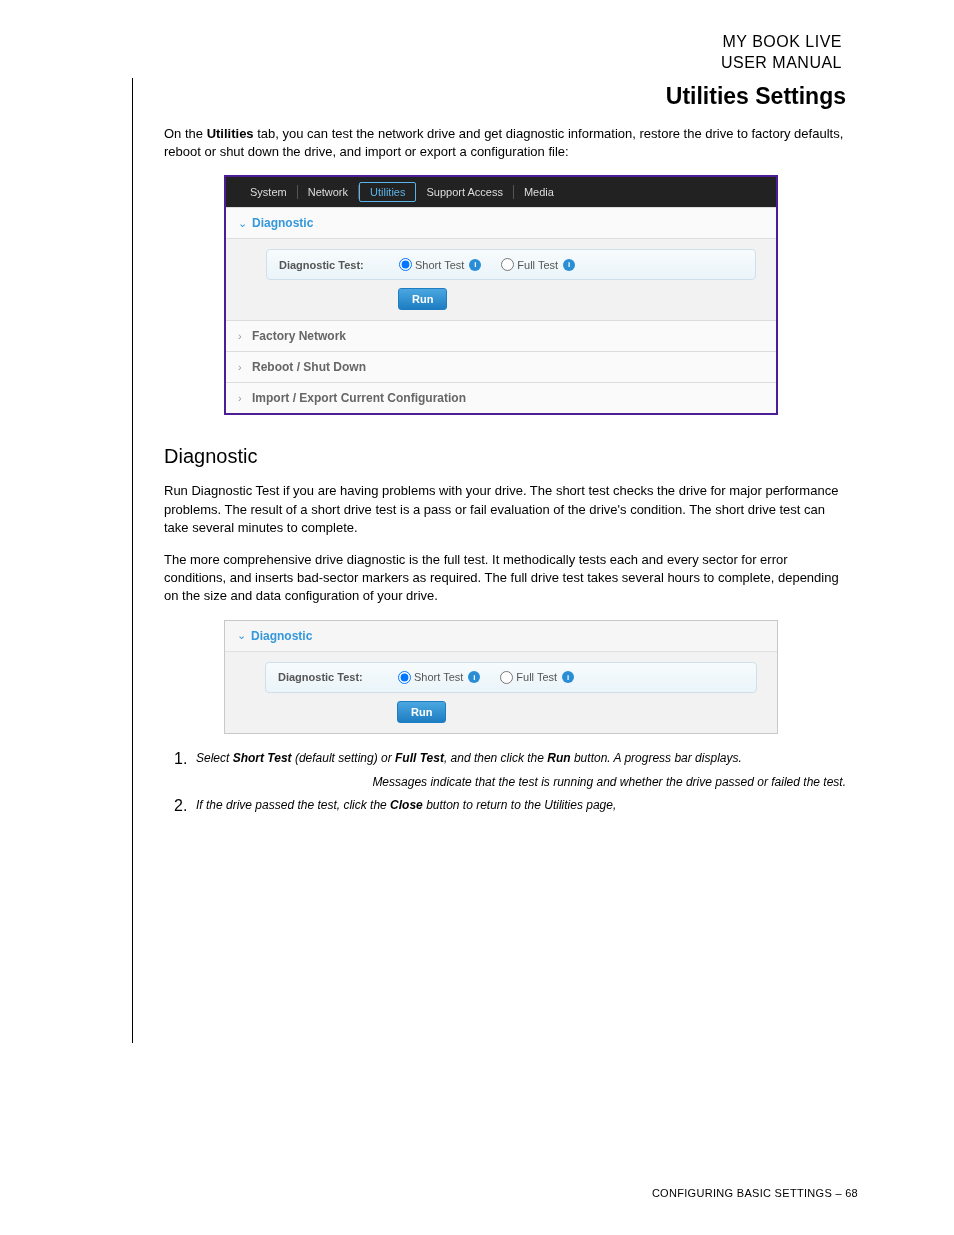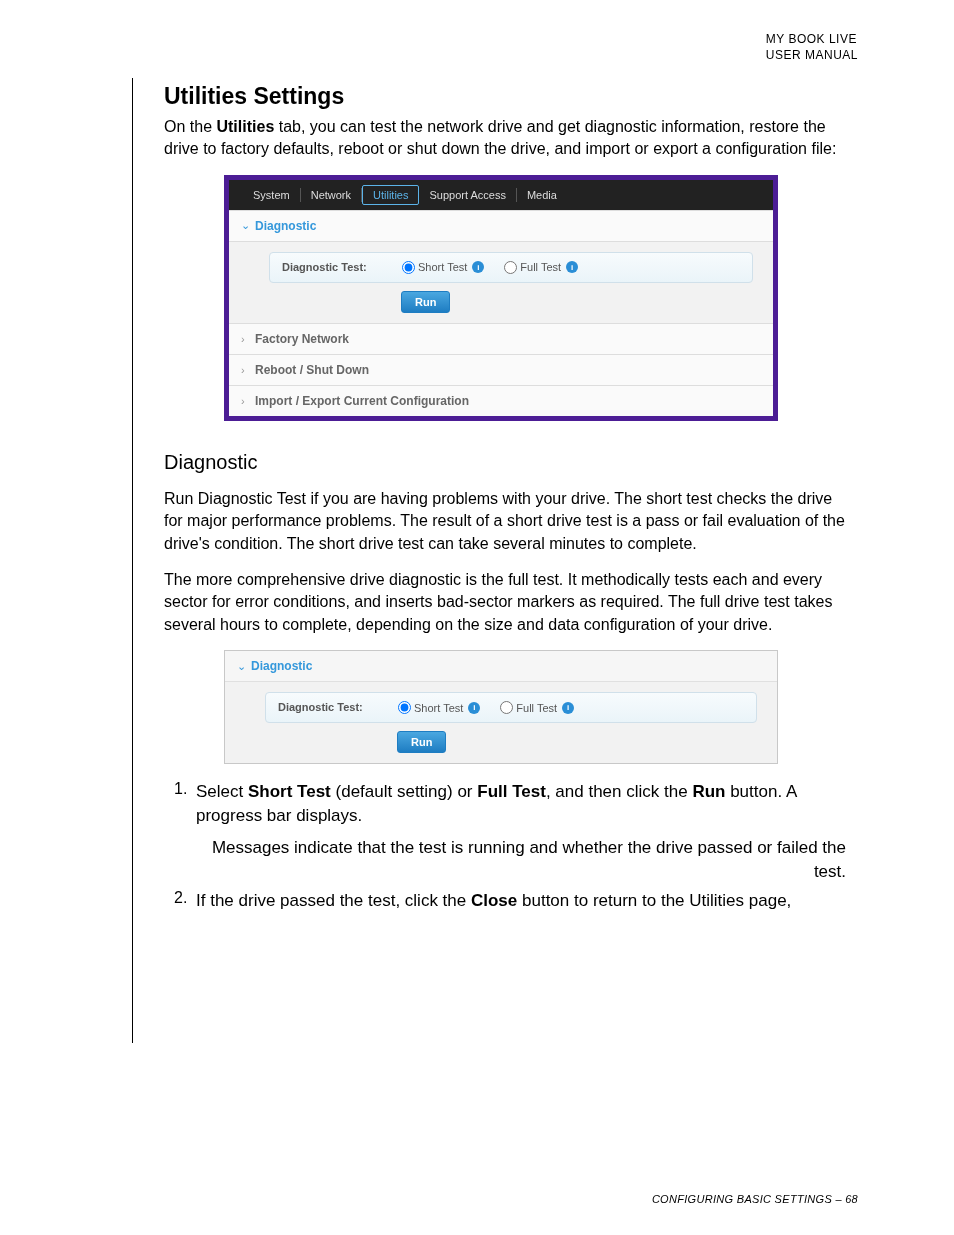--- a/index.html
+++ b/index.html
@@ -9,69 +9,70 @@
     color: #000;
     background: #fff;
     width: 954px;
     margin: 0 auto;
     position: relative;
     height: 1235px;
   }
   .header-right {
     position: absolute;
     top: 32px;
-    right: 96px;
-    font-size: 12px;
+    right: 112px;
+    font-size: 16px;
     letter-spacing: 0.5px;
-    text-align: left;
+    text-align: right;
     line-height: 1.3;
   }
   .left-border {
     position: absolute;
     left: 132px;
     top: 78px;
     bottom: 192px;
     width: 1px;
     background: #000;
   }
   .content {
     position: absolute;
     left: 164px;
     top: 83px;
     width: 682px;
   }
   h1 {
     font-size: 23px;
     font-weight: bold;
-    margin-bottom: 6px;
+    margin-bottom: 15px;
     color:#000;
+    text-align:right;
   }
   h2 {
     font-size: 20px;
     font-weight: normal;
     margin-top: 30px;
     margin-bottom: 14px;
     color:#000;
   }
   .para {
-    font-size: 16px;
+    font-size: 13px;
     line-height: 1.4;
     margin-bottom: 14px;
     color:#000;
   }
   .para b, .list b { font-weight: bold; }
   .list { margin-left: 10px; margin-bottom:10px; }
   .list-item { display:flex; margin-bottom:6px; }
   .list-num { min-width:22px; font-size:16px; }
-  .list-text { flex:1; font-size:17px; line-height:1.4; }
+  .list-text { flex:1; font-size:12px; line-height:1.4;font-style:italic; }
   .list-sub { margin-top:8px;text-align:right; }
 
   
   .shot {
-    border: 5px solid #4c1d95;
+    border: 2px solid #4c1d95;
     background: #737373;
     margin: 12px 0 20px 60px;
     width: 554px;
     font-size: 12px;
   }
   .shot-tabs {
     background: #222;
     height: 30px;
     display: flex;
     align-items: center;
@@ -104,46 +105,45 @@
   .acc-row:first-of-type{ border-top:none; }
   .acc-arrow { width:14px; color:#999; font-size:11px; }
   .acc-arrow.open{ color:#3598db; }
   .acc-title { color:#666; font-weight:bold; font-size:12px; }
   .acc-title.open { color:#3598db; }
   .acc-body {
     padding: 10px 20px 10px 40px;
     background:#f2f2f2;
     border-top:1px solid #ddd;
   }
-  .diag-row { background:linear-gradient(#f7fbfd,#eaf4f9); border:1px solid #d0e0ea; border-radius:4px; padding:8px 12px; display:flex; }
+  .diag-row { background:linear-gradient(#f7fbfd,#eaf4f9); border:1px solid #d0e0ea; border-radius:4px; padding:8px 12px; display:flex; align-items:center; }
   .diag-label { width:120px; font-weight:bold; color:#555; font-size:11px;}
   .radio-grp { display:flex; align-items:center; gap:20px; font-size:11px; color:#555;}
   .radio-item { display:flex; align-items:center; gap:3px; }
   .radio-item input { margin:0; }
   .info-icon { display:inline-flex; width:12px; height:12px; background:#2a8ed6; color:#fff; border-radius:50%; font-size:8px; align-items:center; justify-content:center; font-weight:bold; margin-left:2px;}
   .run-row { margin-top:8px; margin-left:132px; }
   .run-btn { background:linear-gradient(#4aa7e0,#1e7dc2); color:#fff; border:1px solid #1e7dc2; border-radius:3px; padding:4px 13px; font-size:11px; font-weight:bold; cursor:pointer;}
 
   .shot2 {
     border: 1px solid #c8c8c8;
     background: #f6f6f6;
     margin: 12px 0 16px 60px;
     width: 554px;
     font-size: 12px;
   }
   .shot2 .acc-row { border-top:none; background:#f6f6f6;}
   .shot2 .acc-body { background:#f2f2f2; border-top:1px solid #e0e0e0; }
 
   .footer {
     position:absolute;
-    bottom: 30px;
+    bottom: 36px;
     right: 96px;
     font-size: 11px;
     letter-spacing:0.3px;
-    font-style:italic;
   }
 </style>
 </head>
 <body>
 
 <div class="header-right">
   <div>MY BOOK LIVE</div>
   <div>USER MANUAL</div>
 </div>
 

